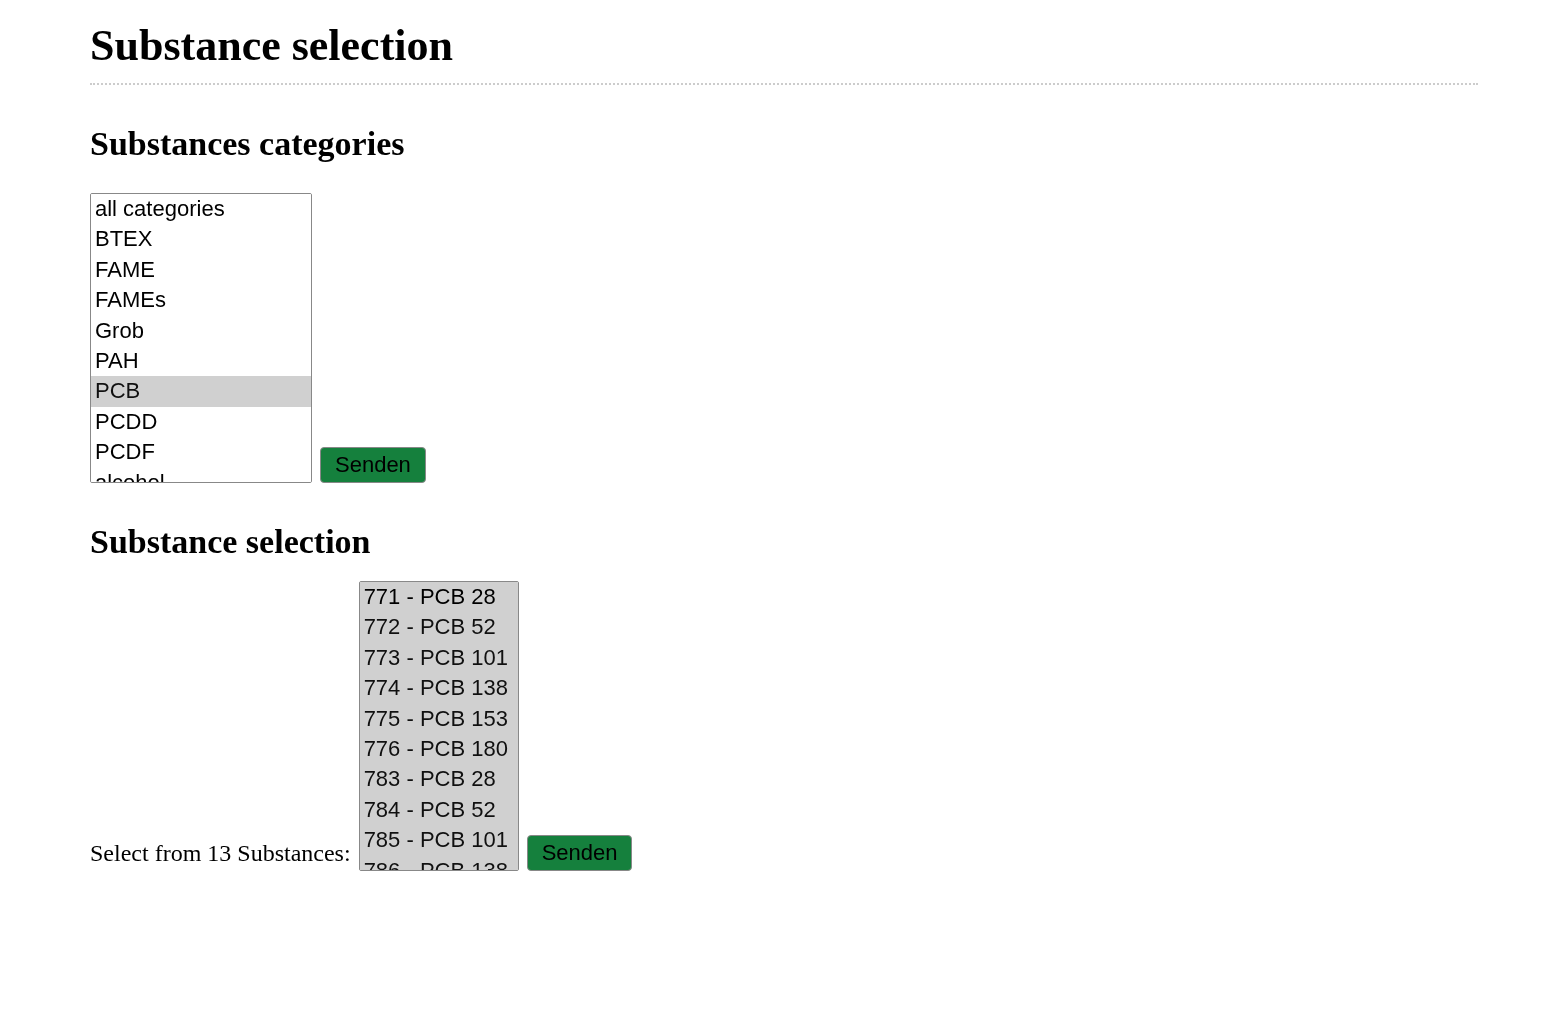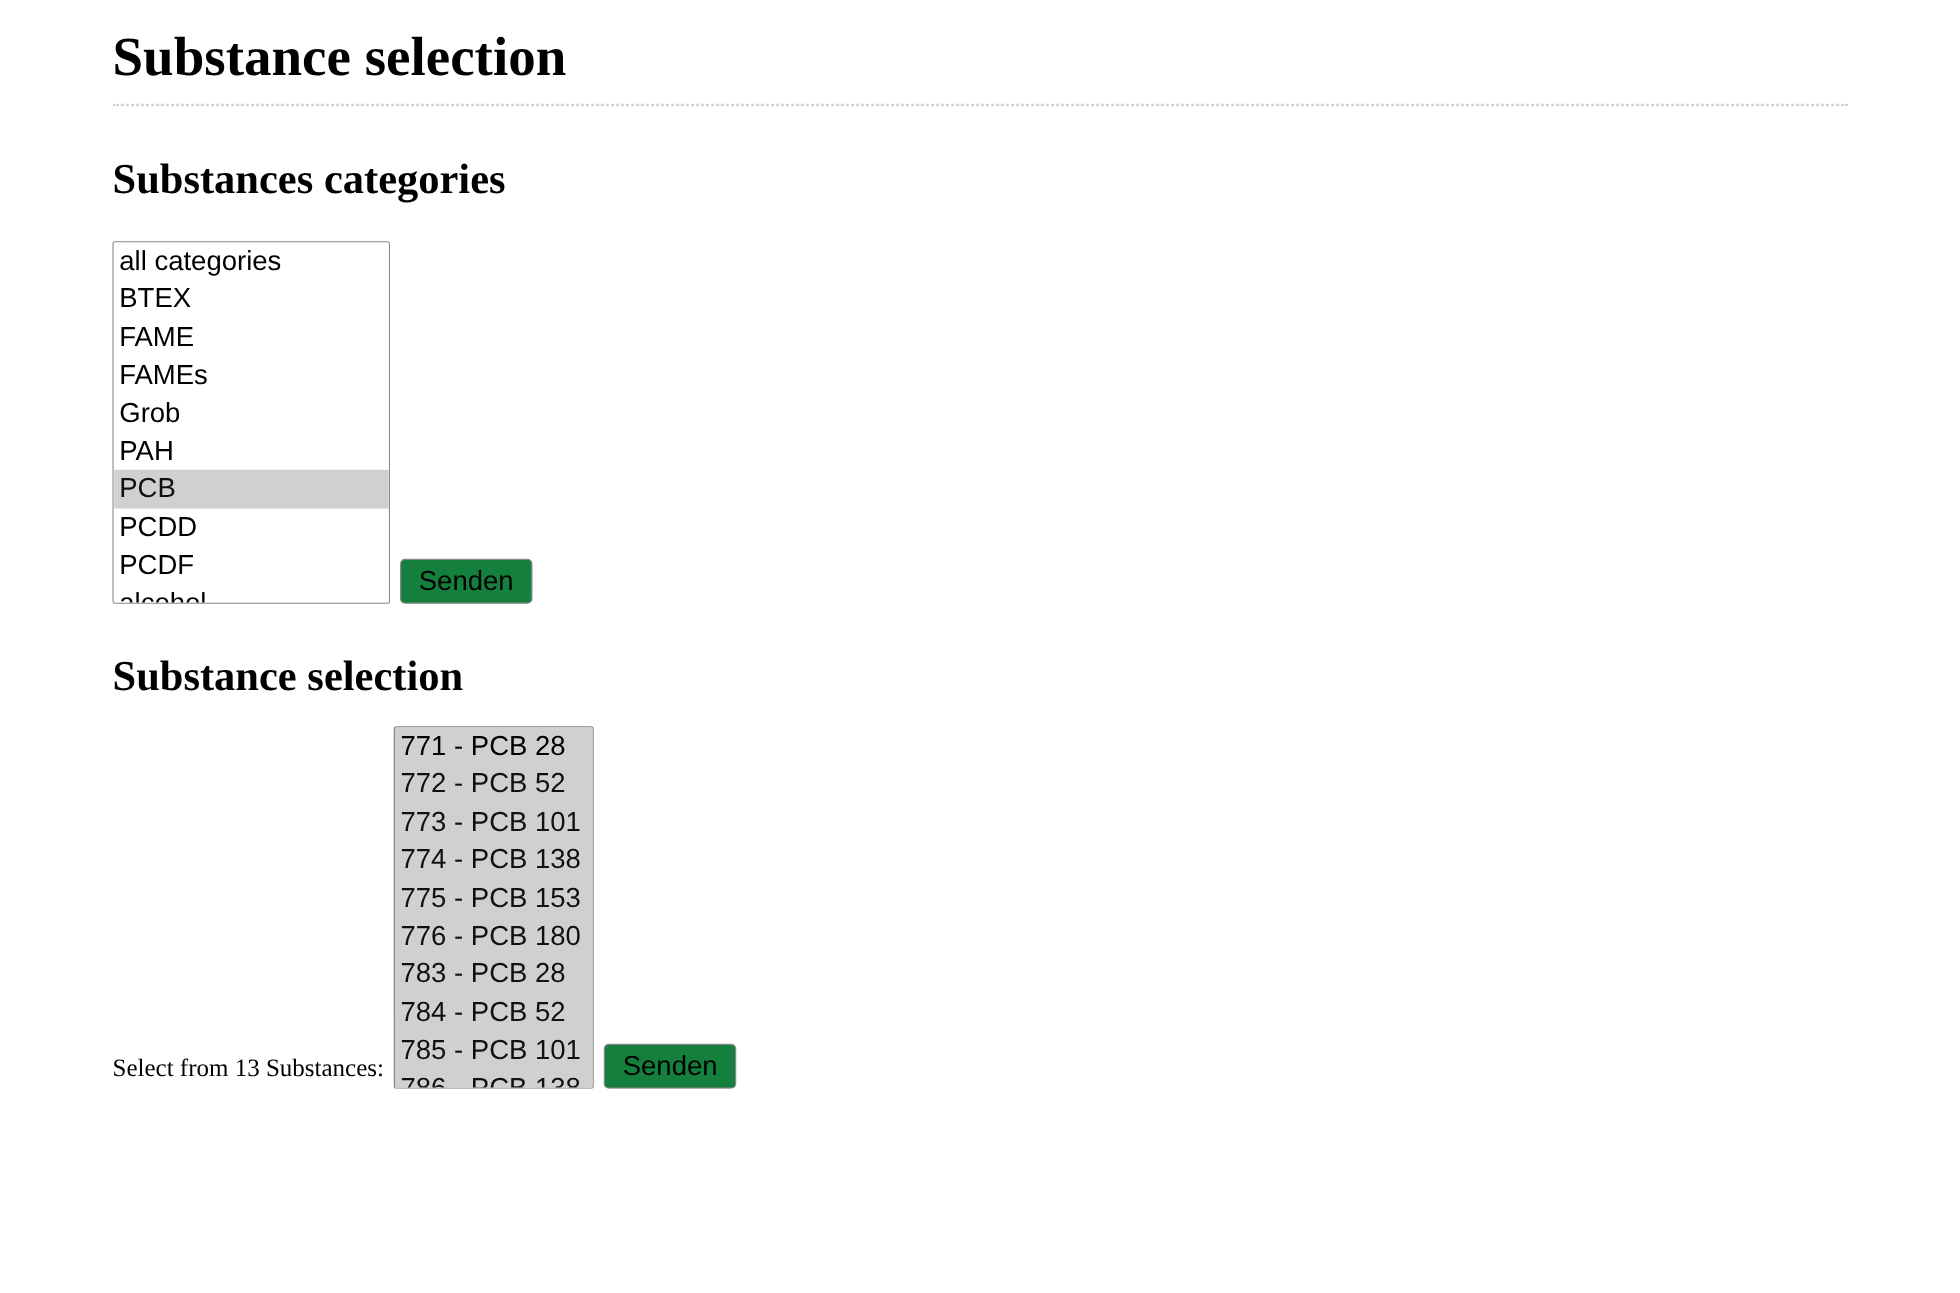--- a/index.html
+++ b/index.html
@@ -55,21 +55,21 @@
       margin-top: 30px;
     }
     .selection-row {
       display: flex;
       align-items: flex-end;
       gap: 8px;
       margin-top: 8px;
     }
     .selection-label {
       font-family: Georgia, 'Times New Roman', serif;
-      font-size: 20px;
+      font-size: 24px;
       padding-bottom: 4px;
     }
     button {
       font-family: Arial, Helvetica, sans-serif;
       font-size: 22px;
       padding: 4px 14px;
       background: #15803d;
       border: 1px solid #888888;
       border-radius: 4px;
       cursor: pointer;

